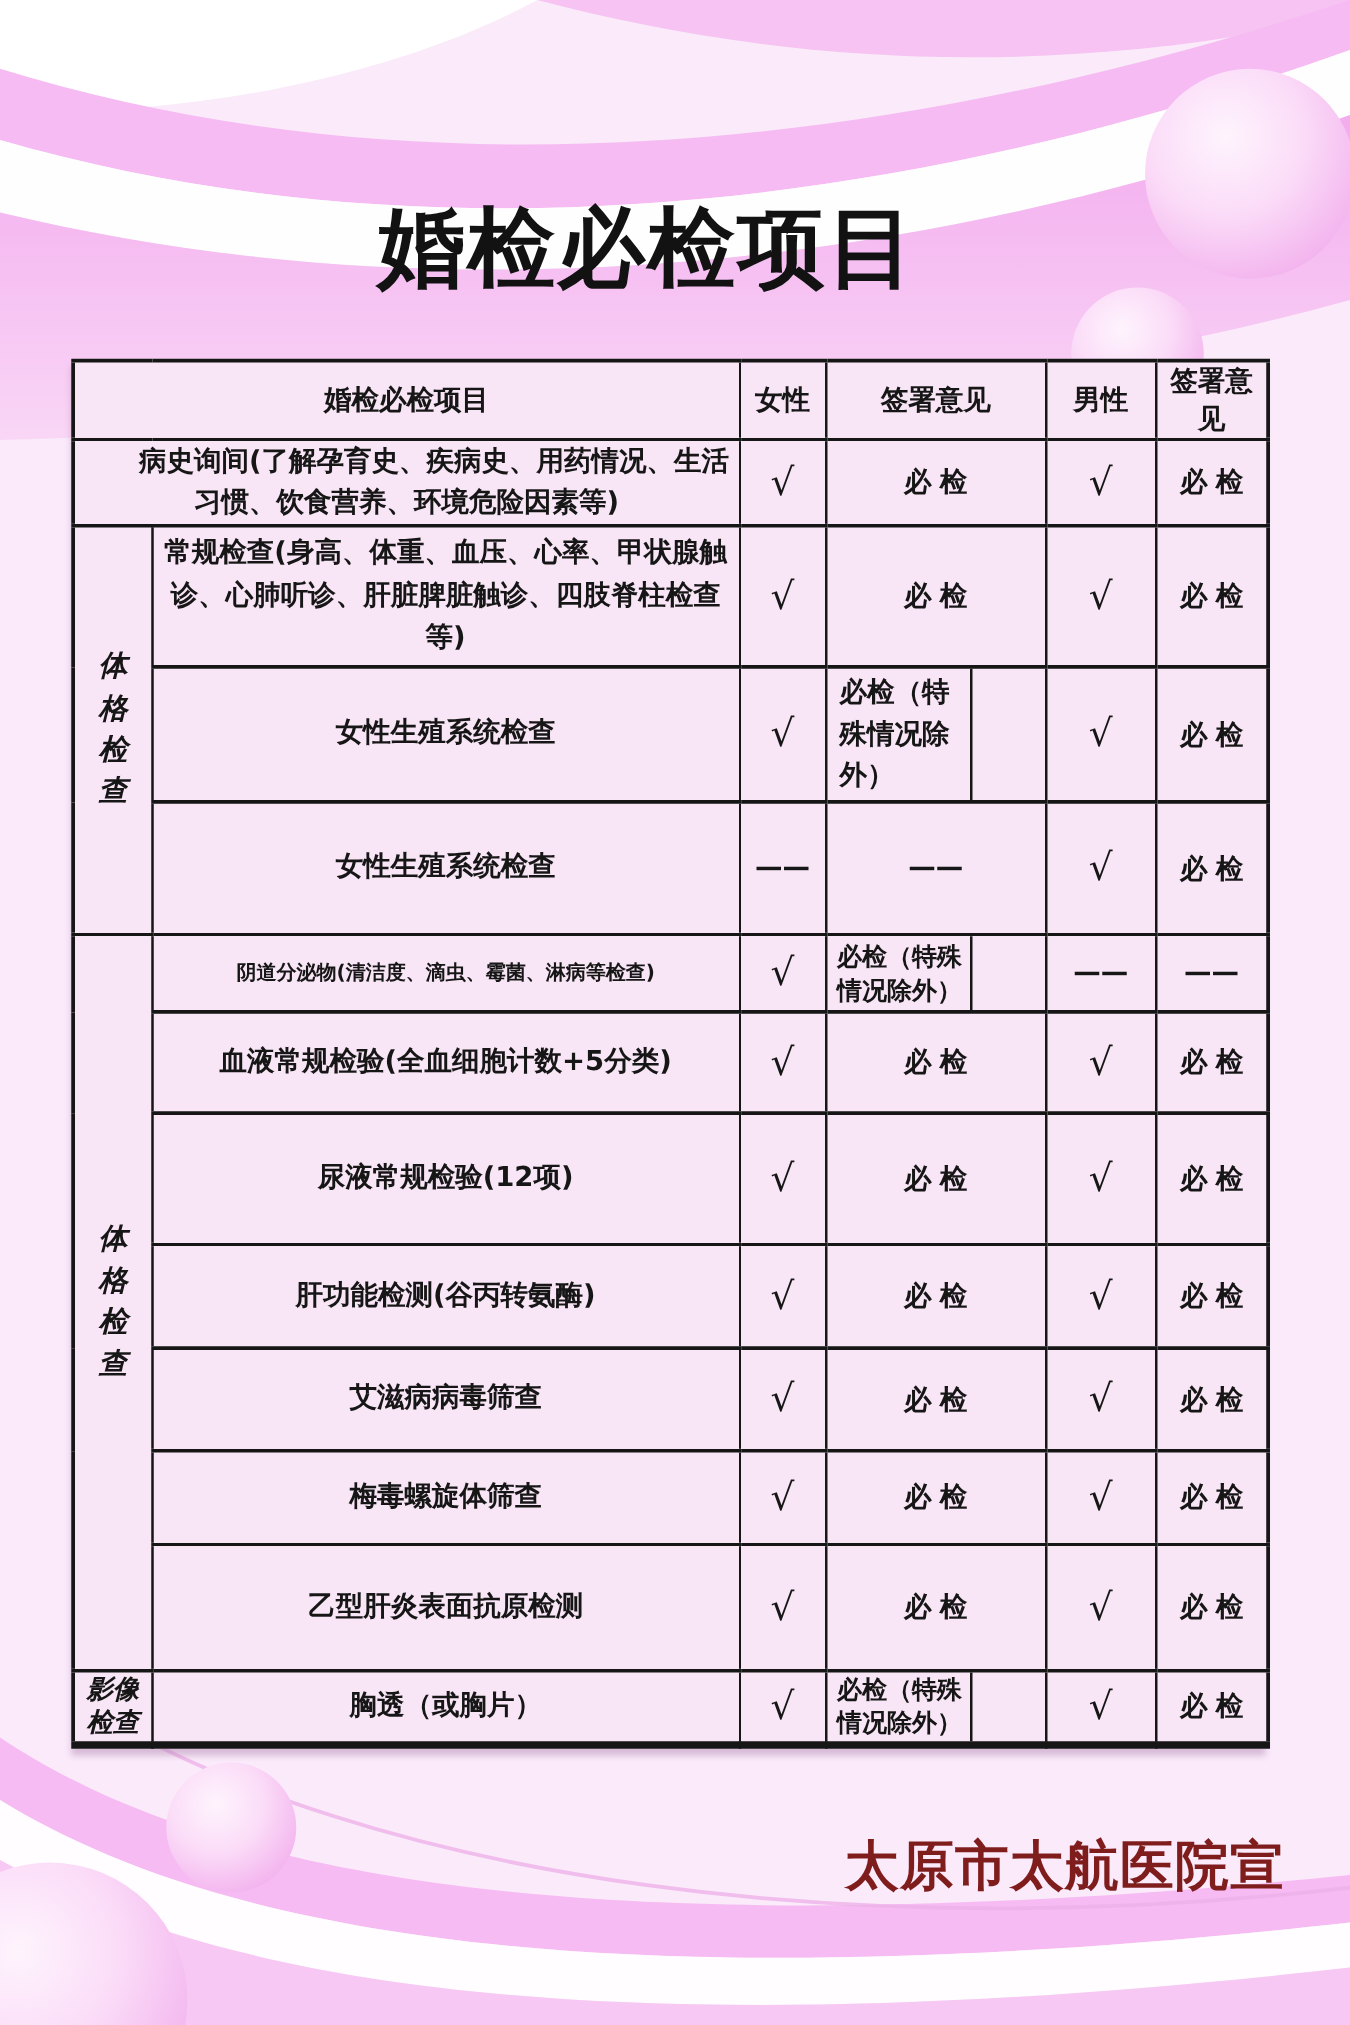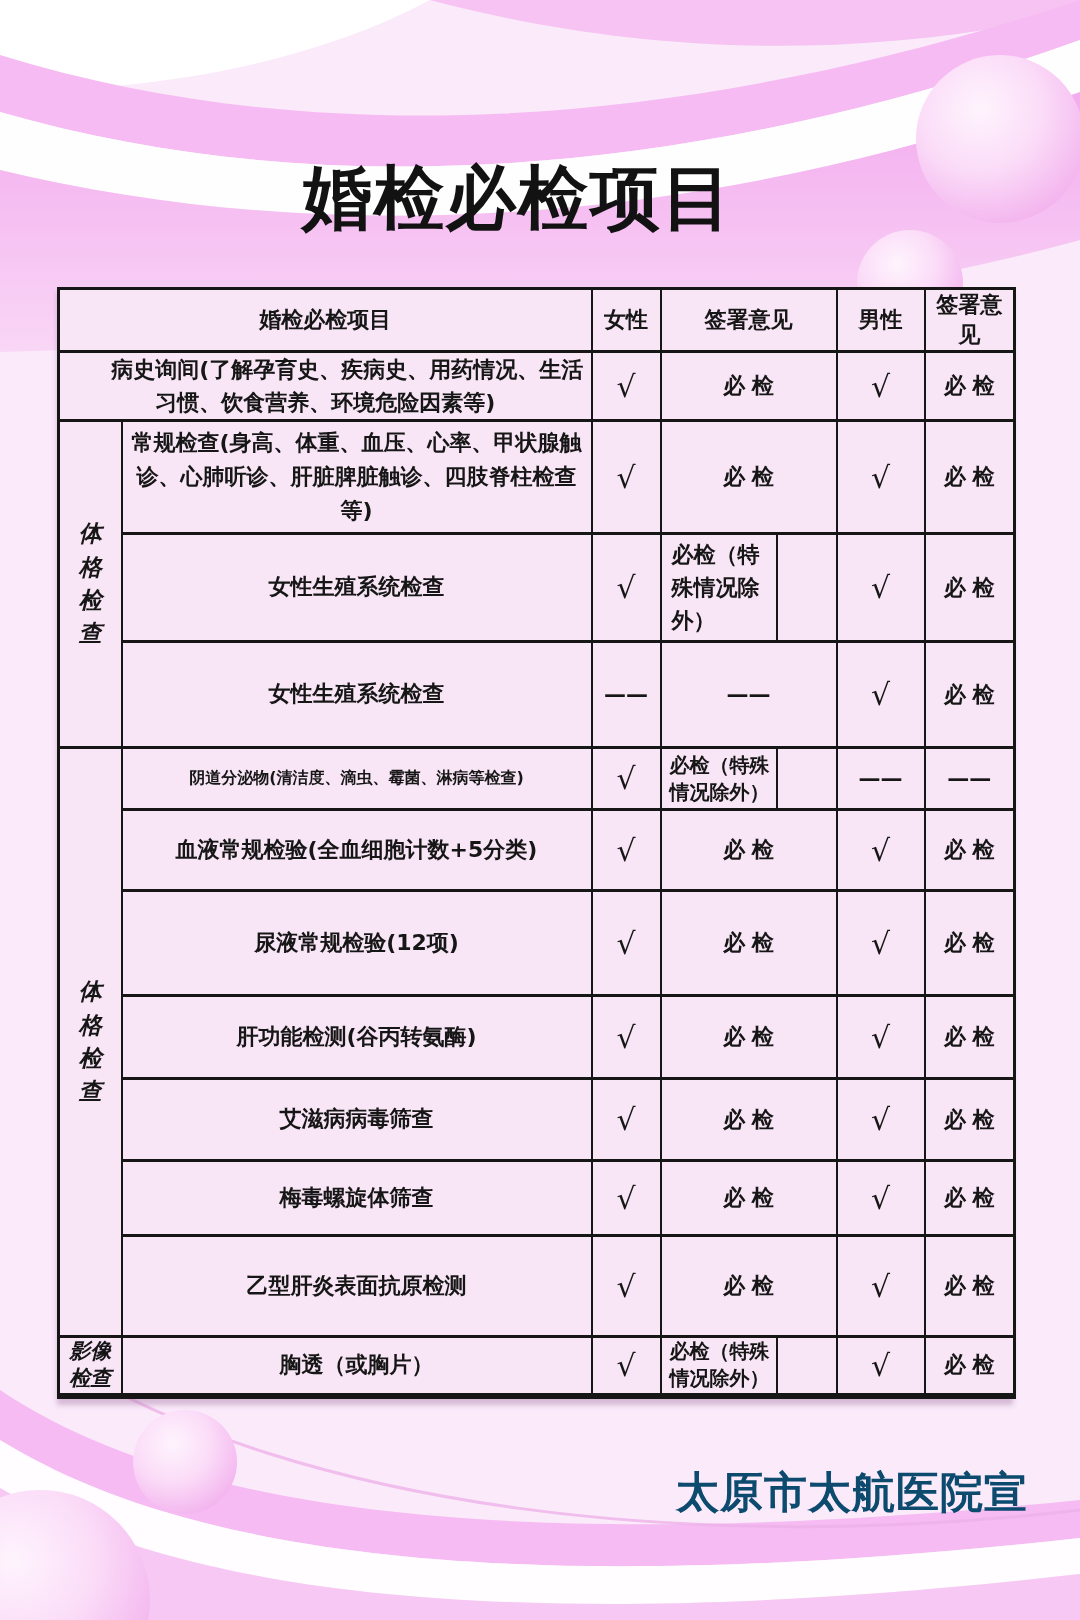--- a/index.html
+++ b/index.html
@@ -28,21 +28,21 @@
   
   .poster-title{
     position:absolute;top:158px;left:0;width:100%;
     text-align:center;transform:translateX(-22px);
     font-size:70px;font-weight:900;letter-spacing:2px;
     color:#121212;z-index:2;line-height:1.15;
   }
   
   .credit{
     position:absolute;left:676px;top:1464px;z-index:2;
-    font-size:43px;font-weight:bold;color:#0c4a6e;letter-spacing:1px;
+    font-size:43px;font-weight:bold;color:#7f1d1d;letter-spacing:1px;
     white-space:nowrap;
   }
   
   .exam-table-wrap{
     position:absolute;left:57px;top:287px;width:956px;z-index:2;
     background:#f8e6f6;
     box-shadow:0 6px 5px rgba(168,126,168,.45);
   }
   table.exam{
     border-collapse:collapse;table-layout:fixed;width:956px;

